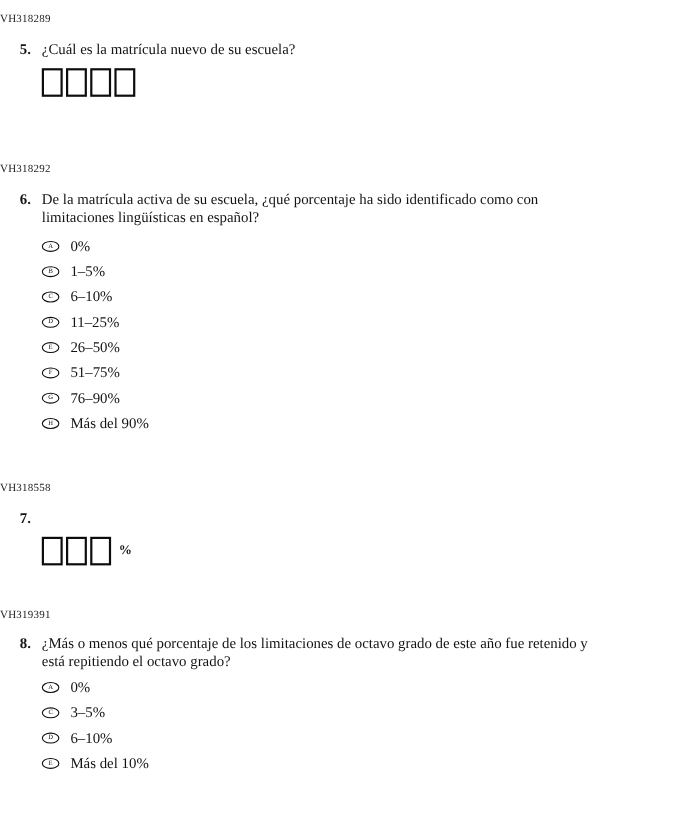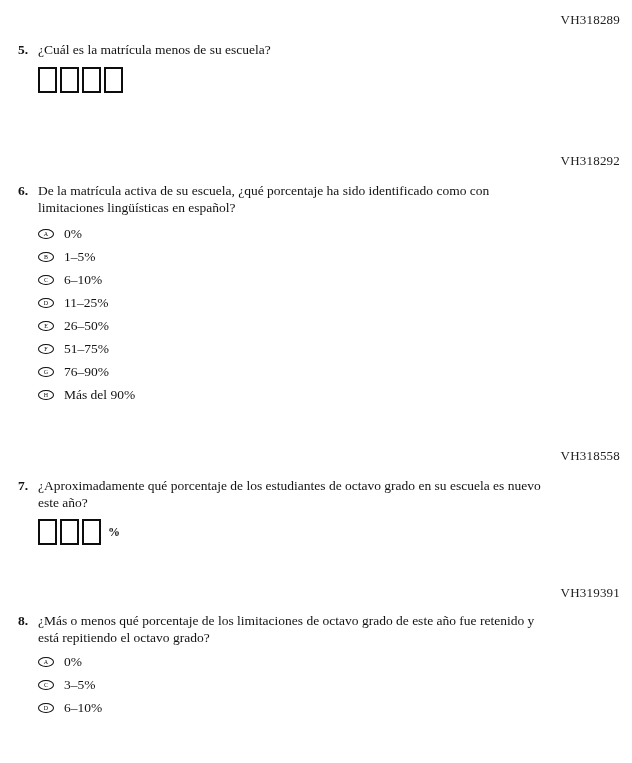--- a/index.html
+++ b/index.html
@@ -6,23 +6,23 @@
   html, body { background: #ffffff; }
   body {
     width: 632px;
     height: 763px;
     overflow: hidden;
     font-family: "Liberation Serif", "DejaVu Serif", serif;
     color: #131313;
     position: relative;
   }
   .code {
-    text-align: right;
+    text-align: left;
     padding-right: 12px;
-    font-size: 13px;
+    font-size: 10px;
     letter-spacing: 0.2px;
     color: #222;
   }
   .sec-1 .code { margin-top: 12px; }
   .sec-2 .code { margin-top: 60px; }
   .sec-3 .code { margin-top: 44px; }
   .sec-4 .code { margin-top: 40px; }
   .q-row {
     display: flex;
     padding-left: 18px;
@@ -87,21 +87,21 @@
 </style>
 </head>
 <body>
 
 <div>
 
   <div class="sec-1">
     <div class="code">VH318289</div>
     <div class="q-row">
       <span class="q-num">5.</span>
-      <span class="q-text">¿Cuál es la matrícula menos de su escuela?</span>
+      <span class="q-text">¿Cuál es la matrícula nuevo de su escuela?</span>
     </div>
     <div class="answers boxes-row">
       <div class="wbox"></div>
       <div class="wbox"></div>
       <div class="wbox"></div>
       <div class="wbox"></div>
     </div>
   </div>
 
   <div class="sec-2">
@@ -159,21 +159,20 @@
           </span>
         <span class="opt-label">Más del 90%</span>
       </div>
     </div>
   </div>
 
   <div class="sec-3">
     <div class="code">VH318558</div>
     <div class="q-row">
       <span class="q-num">7.</span>
-      <span class="q-text">¿Aproximadamente qué porcentaje de los estudiantes de octavo grado en su escuela es nuevo este año?</span>
     </div>
     <div class="answers boxes-row">
       <div class="wbox"></div>
       <div class="wbox"></div>
       <div class="wbox"></div>
       <span class="suffix">%</span>
     </div>
   </div>
 
   <div class="sec-4">
@@ -194,16 +193,22 @@
             <span>C</span>
           </span>
         <span class="opt-label">3–5%</span>
       </div>
       <div class="option">
         <span class="oval">
             <span>D</span>
           </span>
         <span class="opt-label">6–10%</span>
       </div>
+      <div class="option">
+        <span class="oval">
+            <span>E</span>
+          </span>
+        <span class="opt-label">Más del 10%</span>
+      </div>
     </div>
   </div>
 
 </div>
 
 </body></html>

